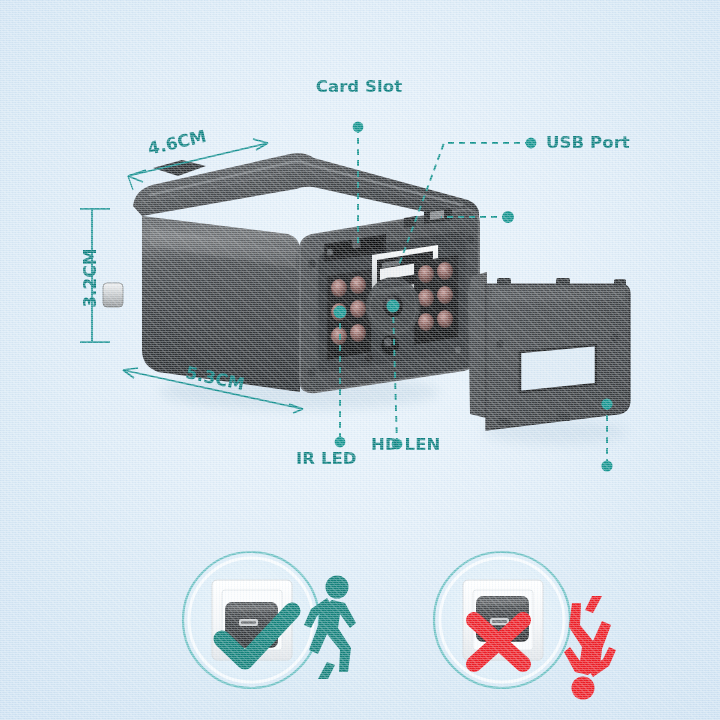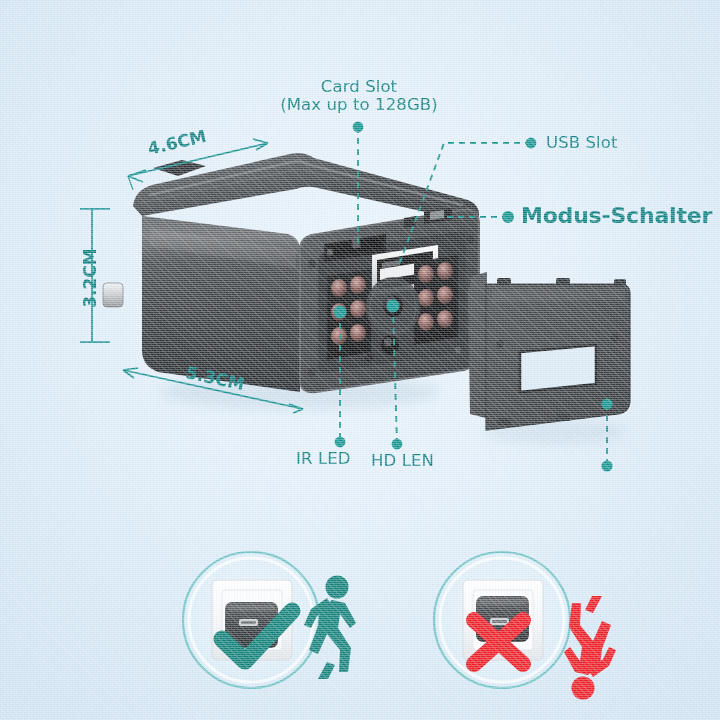--- a/index.html
+++ b/index.html
@@ -26,21 +26,21 @@
       repeating-linear-gradient(90deg, rgba(160,195,220,.22) 0 1px, rgba(255,255,255,0) 1px 3px),
       repeating-linear-gradient(45deg, rgba(255,255,255,.35) 0 1px, rgba(255,255,255,0) 1px 4px);
   }
   .svg-layer {
     position: absolute; left: 0; top: 0;
     width: 720px; height: 720px;
   }
   .lbl {
     position: absolute;
     color: #0e8080;
-    font-weight: normal;
+    font-weight: bold;
     white-space: nowrap;
     letter-spacing: .1px;
     line-height: 1.12;
   }
   .lbl-md  { font-size: 16.5px; }
   .lbl-big { font-size: 22px; font-weight: 600; letter-spacing: -.2px; }
   .dim {
     position: absolute;
     color: #0e8080;
     font-weight: bold;
@@ -271,30 +271,28 @@
       <path d="M80,342 L110,342"></path>
 
       <path d="M123,370 L303,409"></path>
       <path d="M123,370 L138,368 M123,370 L134,378"></path>
       <path d="M303,409 L289,404 M303,409 L293,413"></path>
     </g>
   </svg>
 
   <div class="lbl lbl-md center" style="left:269px; top:78px; width:180px;">
     <div>Card Slot</div>
-    <div>(Max up to 128GB)</div>
   </div>
 
-  <div class="lbl lbl-md" style="left:546px; top:134px;">USB Slot</div>
-
-  <div class="lbl lbl-big" style="left:521px; top:204px;">Modus-Schalter</div>
+  <div class="lbl lbl-md" style="left:546px; top:134px;">USB Port</div>
+
 
   <div class="lbl lbl-md" style="left:296px; top:450px;">IR LED</div>
 
-  <div class="lbl lbl-md" style="left:371px; top:452px;">HD LEN</div>
+  <div class="lbl lbl-md" style="left:371px; top:436px;">HD LEN</div>
 
 
   <div class="dim" style="left:148px; top:139px; transform:rotate(-13deg); transform-origin:left center;">4.6CM</div>
 
   <div class="dim" style="left:60px; top:268px; transform:rotate(-90deg); transform-origin:center center;">3.2CM</div>
 
   <div class="dim" style="left:186px; top:362px; transform:rotate(12deg); transform-origin:left center;">5.3CM</div>
 
   <svg class="svg-layer" viewBox="0 0 720 720">
     <defs>

